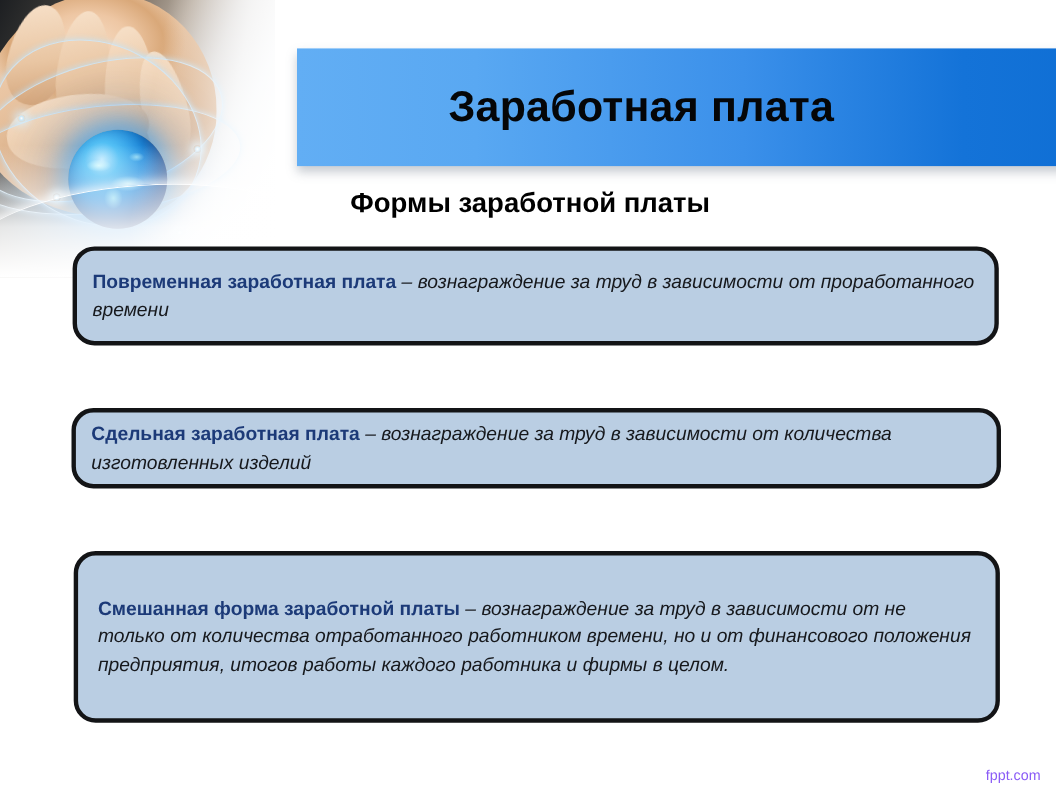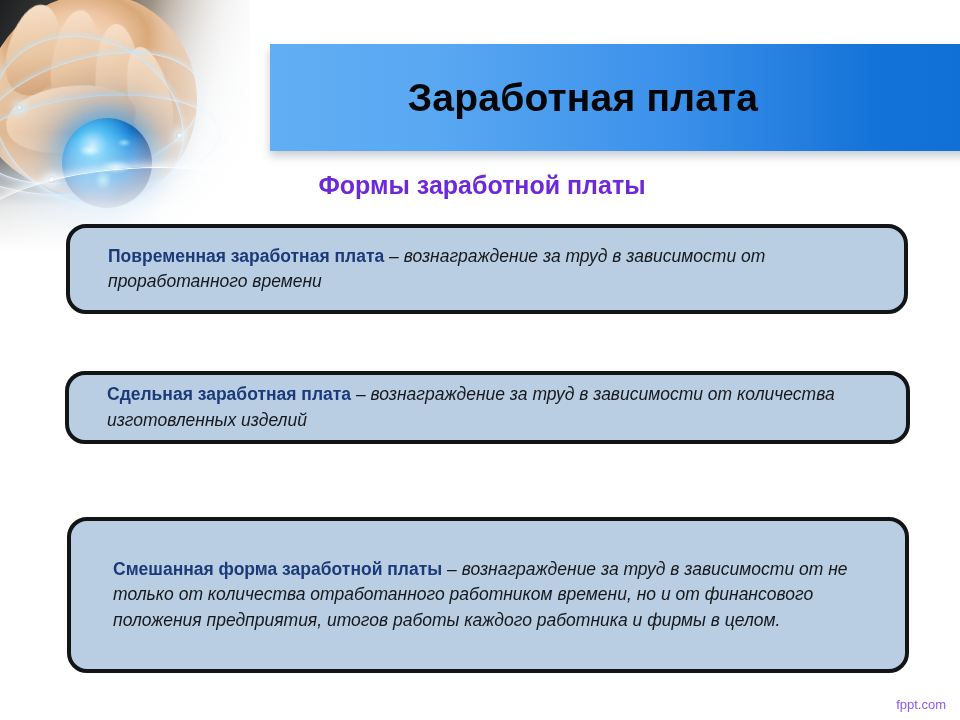--- a/index.html
+++ b/index.html
@@ -135,52 +135,51 @@
   }
 
   
   #subtitle {
     position: absolute;
     left: 222px; top: 171px;
     width: 520px;
     text-align: center;
     font-size: 25px;
     font-weight: bold;
-    color: #6d28d9;
+    color: #000000;
     font-family: "Liberation Sans", sans-serif;
   }
 
   
   .box {
     position: absolute;
     background: #bacee3;
     border: 4px solid #131416;
     border-radius: 20px;
     box-sizing: border-box;
     display: flex;
     align-items: center;
-    padding-left: 24px;
   }
   .box-inner {
     padding: 0 16px 0 14px;
     width: 100%;
     font-size: 17.5px;
     line-height: 1.45;
     color: #16181c;
     font-style: italic;
     font-family: "Liberation Sans", sans-serif;
   }
   .box-inner b {
     font-style: normal;
     font-weight: bold;
     color: #1c3a78;
   }
   #box-1 { left: 66px; top: 224px; width: 842px; height: 90px; }
   #box-2 { left: 65px; top: 371px; width: 845px; height: 73px; }
-  #box-3 { left: 67px; top: 517px; width: 842px; height: 156px; }
+  #box-3 { left: 67px; top: 501px; width: 842px; height: 156px; }
   #box-3 .box-inner { padding-left: 18px; }
 
   
   #watermark {
     position: absolute;
     right: 14px; bottom: 8px;
     font-size: 13px;
     color: #8b5cf6;
     font-family: "Liberation Sans", sans-serif;
   }

